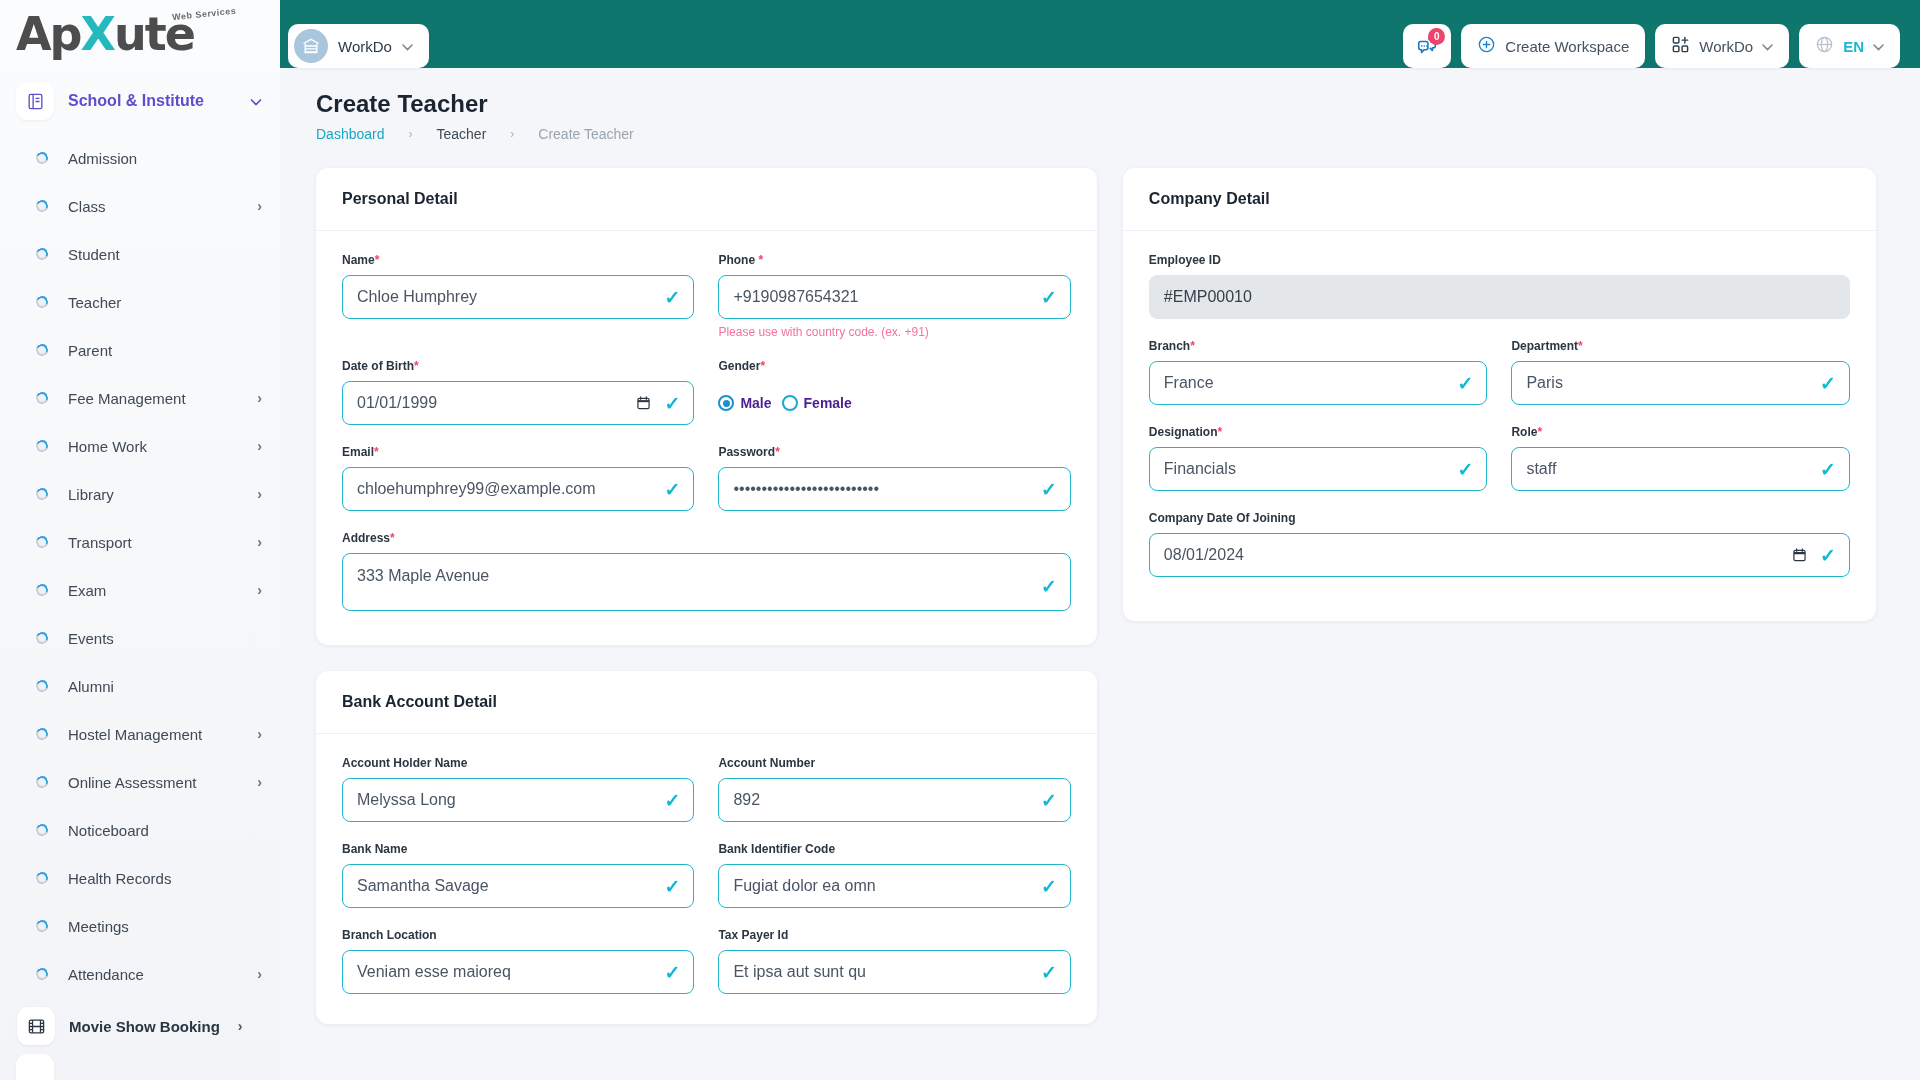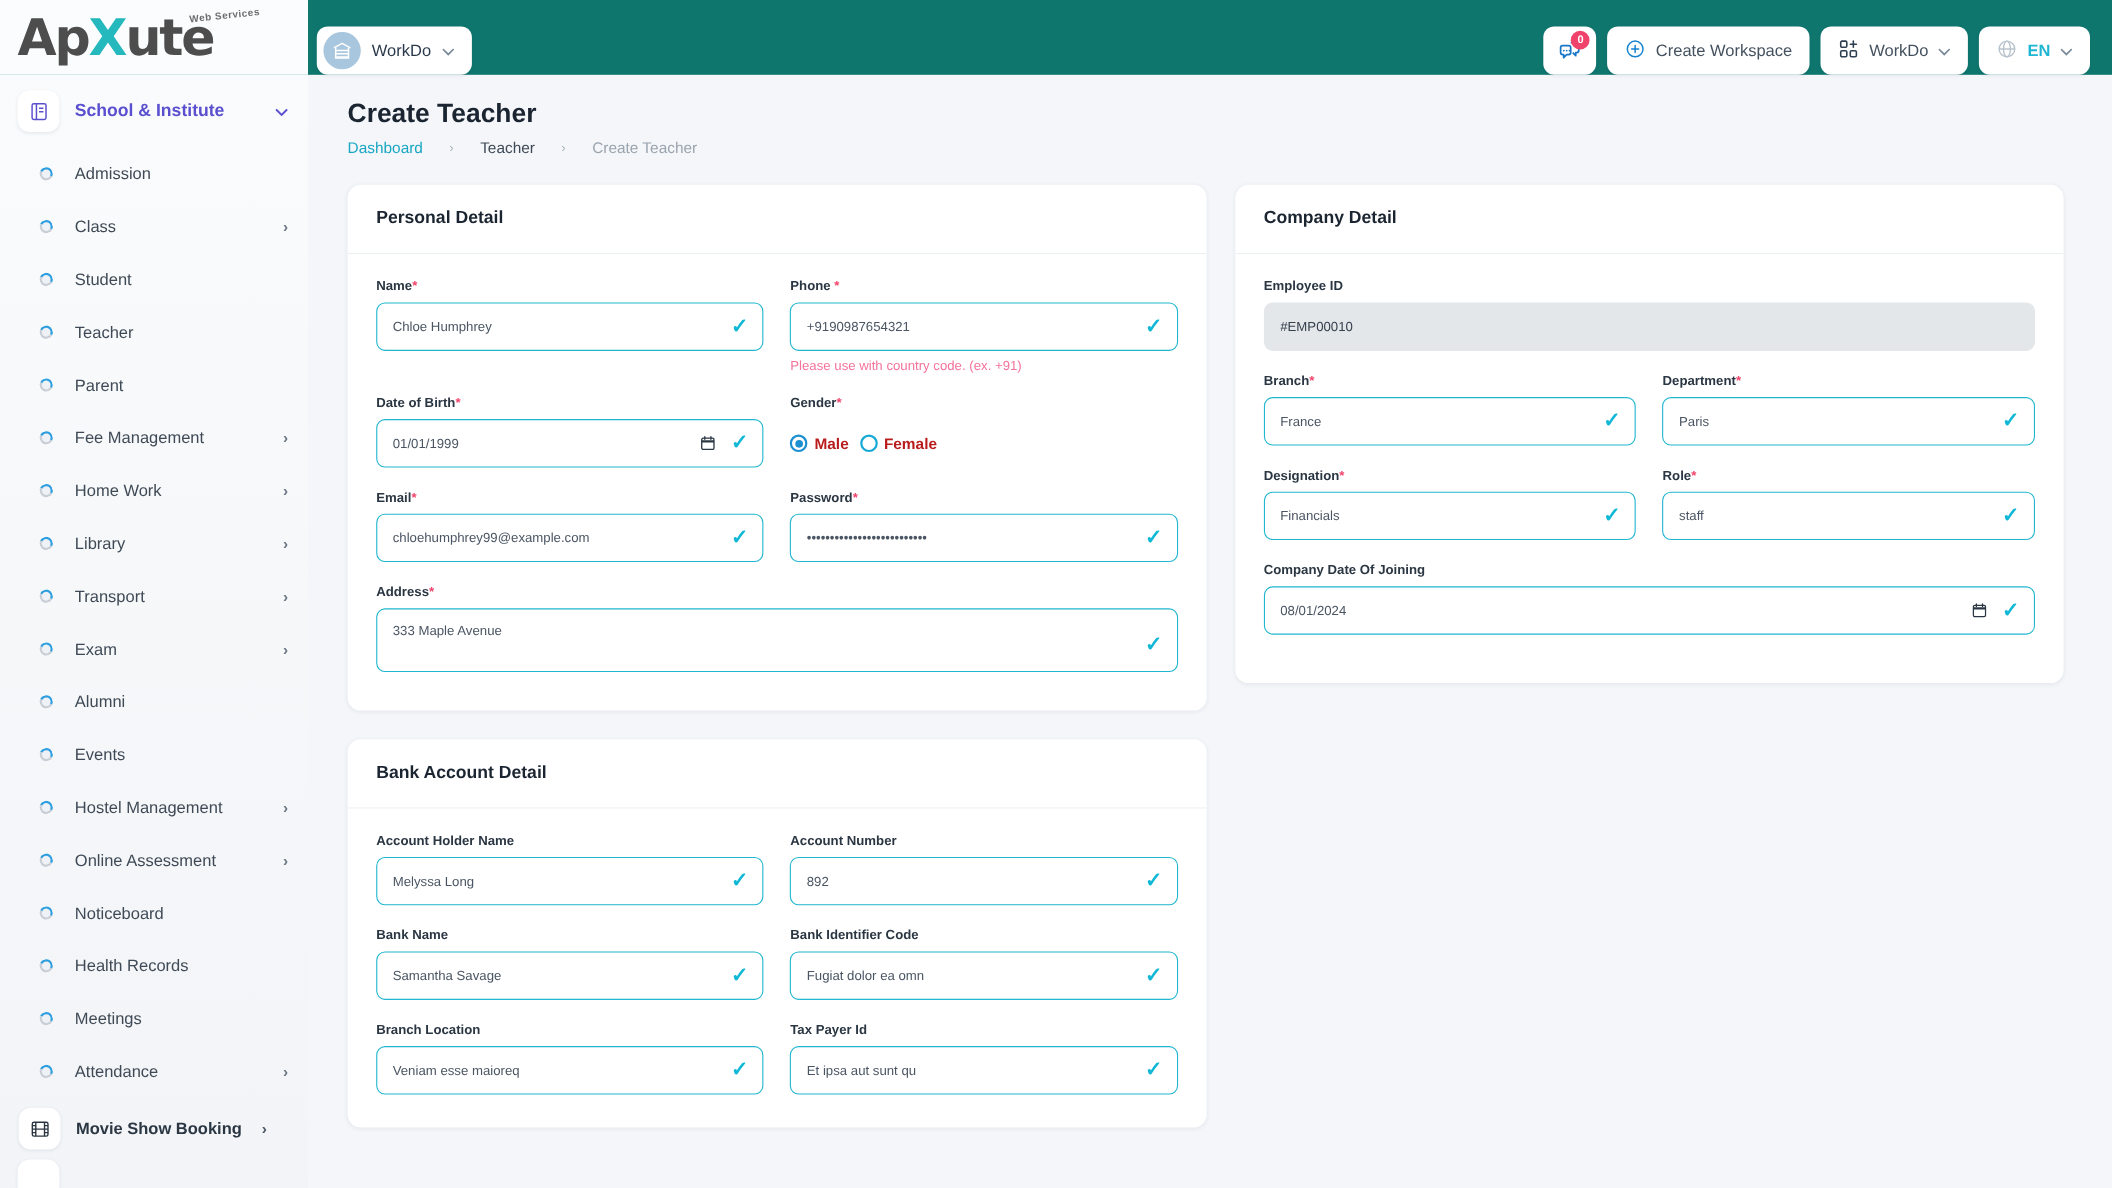--- a/index.html
+++ b/index.html
@@ -170,21 +170,21 @@
     margin-bottom: 8px; display: block;
   }
   .req { color: #f0436b; font-weight: 700; }
 
   .inputwrap { position: relative; }
   .inp {
     width: 100%; height: 44px;
     border: 1px solid #20b6cf; border-radius: 8px;
     background: #fff;
     padding: 0 46px 0 14px;
-    font-size: 12px; color: #4a5563;
+    font-size: 16px; color: #4a5563;
     font-family: "Liberation Sans", sans-serif;
     outline: none;
   }
   .inp.readonly {
     background: #e4e7ea; border-color: #e4e7ea; color: #35404d;
   }
   textarea.inp { height: 58px; padding-top: 11px; resize: none; line-height: 1.4; }
   .tick {
     position: absolute; right: 14px; top: 50%; transform: translateY(-50%);
     color: #10b8d6; font-size: 19px; font-weight: 800; line-height: 1;
@@ -201,21 +201,21 @@
   .radio { display: flex; align-items: center; gap: 6px; cursor: pointer; }
   .rdot {
     width: 16px; height: 16px; border-radius: 50%;
     border: 2px solid #17a9d6; display: flex;
     align-items: center; justify-content: center; background: #fff;
   }
   .rdot.on { border-color: #1b8fd0; }
   .rdot.on::after {
     content: ""; width: 7px; height: 7px; border-radius: 50%; background: #1b8fd0;
   }
-  .rlabel { font-size: 14px; font-weight: 700; color: #b91c1c; }
+  .rlabel { font-size: 14px; font-weight: 700; color: #4c1d95; }
 </style>
 </head>
 <body>
 
 <div class="topbar">
 
   <div class="logo-wrap">
     <div class="logo">
       <span class="logo-txt"><span>Ap</span><span class="logo-x">X</span><span>ute</span></span>
       <span class="logo-web">Web Services</span>
@@ -356,25 +356,25 @@
         <span class="sb-label">Transport</span>
         <span class="sb-arrow">›</span>
       </div>
       <div class="sb-item">
         <span class="sb-bullet"></span>
         <span class="sb-label">Exam</span>
         <span class="sb-arrow">›</span>
       </div>
       <div class="sb-item">
         <span class="sb-bullet"></span>
+        <span class="sb-label">Events</span>
+      </div>
+      <div class="sb-item">
+        <span class="sb-bullet"></span>
         <span class="sb-label">Alumni</span>
-      </div>
-      <div class="sb-item">
-        <span class="sb-bullet"></span>
-        <span class="sb-label">Events</span>
       </div>
       <div class="sb-item">
         <span class="sb-bullet"></span>
         <span class="sb-label">Hostel Management</span>
         <span class="sb-arrow">›</span>
       </div>
       <div class="sb-item">
         <span class="sb-bullet"></span>
         <span class="sb-label">Online Assessment</span>
         <span class="sb-arrow">›</span>

